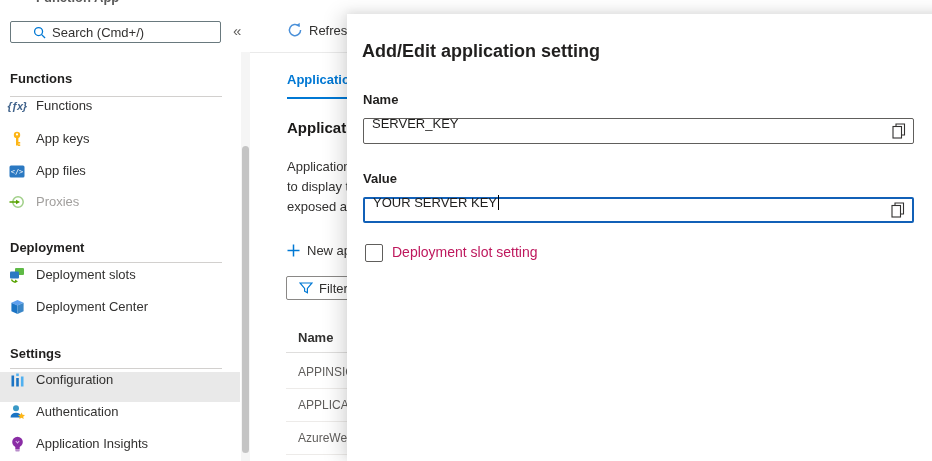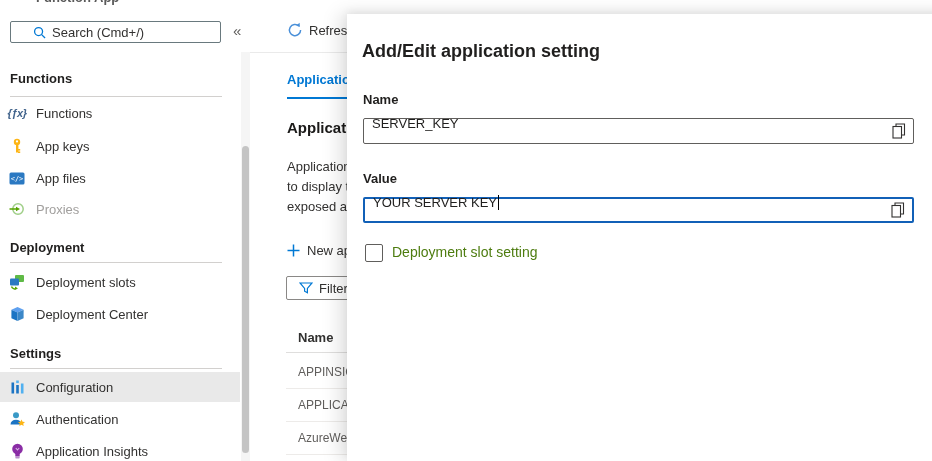--- a/index.html
+++ b/index.html
@@ -7,21 +7,21 @@
     font-family:"Liberation Sans", sans-serif; color:#323130; }
   
   #sidebar { position:absolute; left:0; top:0; width:250px; height:461px; background:#fff; z-index:2; }
   .app-title { position:absolute; left:36px; top:-10px; font-size:13px; font-weight:600; color:#5a5a5a; }
   .searchbox { position:absolute; left:10px; top:21px; width:211px; height:22px;
     border:1px solid #69797e; border-radius:2px; display:flex; align-items:center; padding-left:22px; background:#fff; }
   .searchbox .ph { font-size:13px; color:#323130; margin-left:6px; }
   .collapse { position:absolute; left:233px; top:22px; font-size:15px; color:#5f5e5c; cursor:pointer; }
   .sec-header { position:absolute; left:10px; font-size:13px; font-weight:700; color:#201f1e; }
   .sec-divider { position:absolute; left:10px; width:212px; height:1px; background:#d2d0ce; }
-  .nav-item { position:absolute; left:0; width:240px; height:30px; display:flex; align-items:center; padding-left:8px; cursor:pointer; }
+  .nav-item { position:absolute; left:0; width:240px; height:30px; display:flex; padding-left:8px; cursor:pointer; }
   .nav-item.selected { background:#e9e9e9; }
   .nav-item .ico { width:18px; height:16px; display:flex; align-items:center; justify-content:center; flex:none; }
   .nav-item .lbl { margin-left:10px; font-size:13px; color:#323130; white-space:nowrap; }
   .nav-item.disabled .lbl { color:#a19f9d; }
   .fx-glyph { font-size:11px; color:#42648c; font-style:italic; font-weight:600; letter-spacing:-0.5px; }
   
   .sb-track { position:absolute; left:241px; top:52px; width:9px; height:409px; background:#f5f5f5; z-index:3; }
   .sb-thumb { position:absolute; left:1px; top:94px; width:7px; height:307px; background:#c4c4c4; border-radius:4px; }
   
   #mid { position:absolute; left:250px; top:0; width:682px; height:461px; z-index:1; }
@@ -51,21 +51,21 @@
   .fld-label { position:absolute; left:16px; font-size:13px; font-weight:700; color:#201f1e; }
   .fld-input { position:absolute; left:16px; width:551px; height:26px; background:#fff;
     border:1px solid #605e5c; border-radius:2px; display:flex; align-items:center; padding:0 30px 16px 8px; }
   .fld-input.focused { border:2px solid #1160b7; }
   .fld-input .val { font-size:13px; color:#201f1e; white-space:nowrap; }
   .caret { display:inline-block; width:1px; height:15px; background:#000; margin-left:1px; vertical-align:middle; }
   .copy-btn { position:absolute; right:6px; top:50%; transform:translateY(-50%); width:18px; height:18px; cursor:pointer;
     display:flex; align-items:center; justify-content:center; }
   .chk { position:absolute; left:18px; top:230px; width:18px; height:18px; border:1px solid #605e5c;
     border-radius:2px; background:#fff; cursor:pointer; }
-  .chk-label { position:absolute; left:45px; top:230px; font-size:14px; color:#4d7c0f; }
+  .chk-label { position:absolute; left:45px; top:230px; font-size:14px; color:#be185d; }
   svg { display:block; }
 </style>
 </head>
 <body>
 
 <div id="sidebar">
   <div class="app-title">Function App</div>
 
   <div class="searchbox">
     <span>

